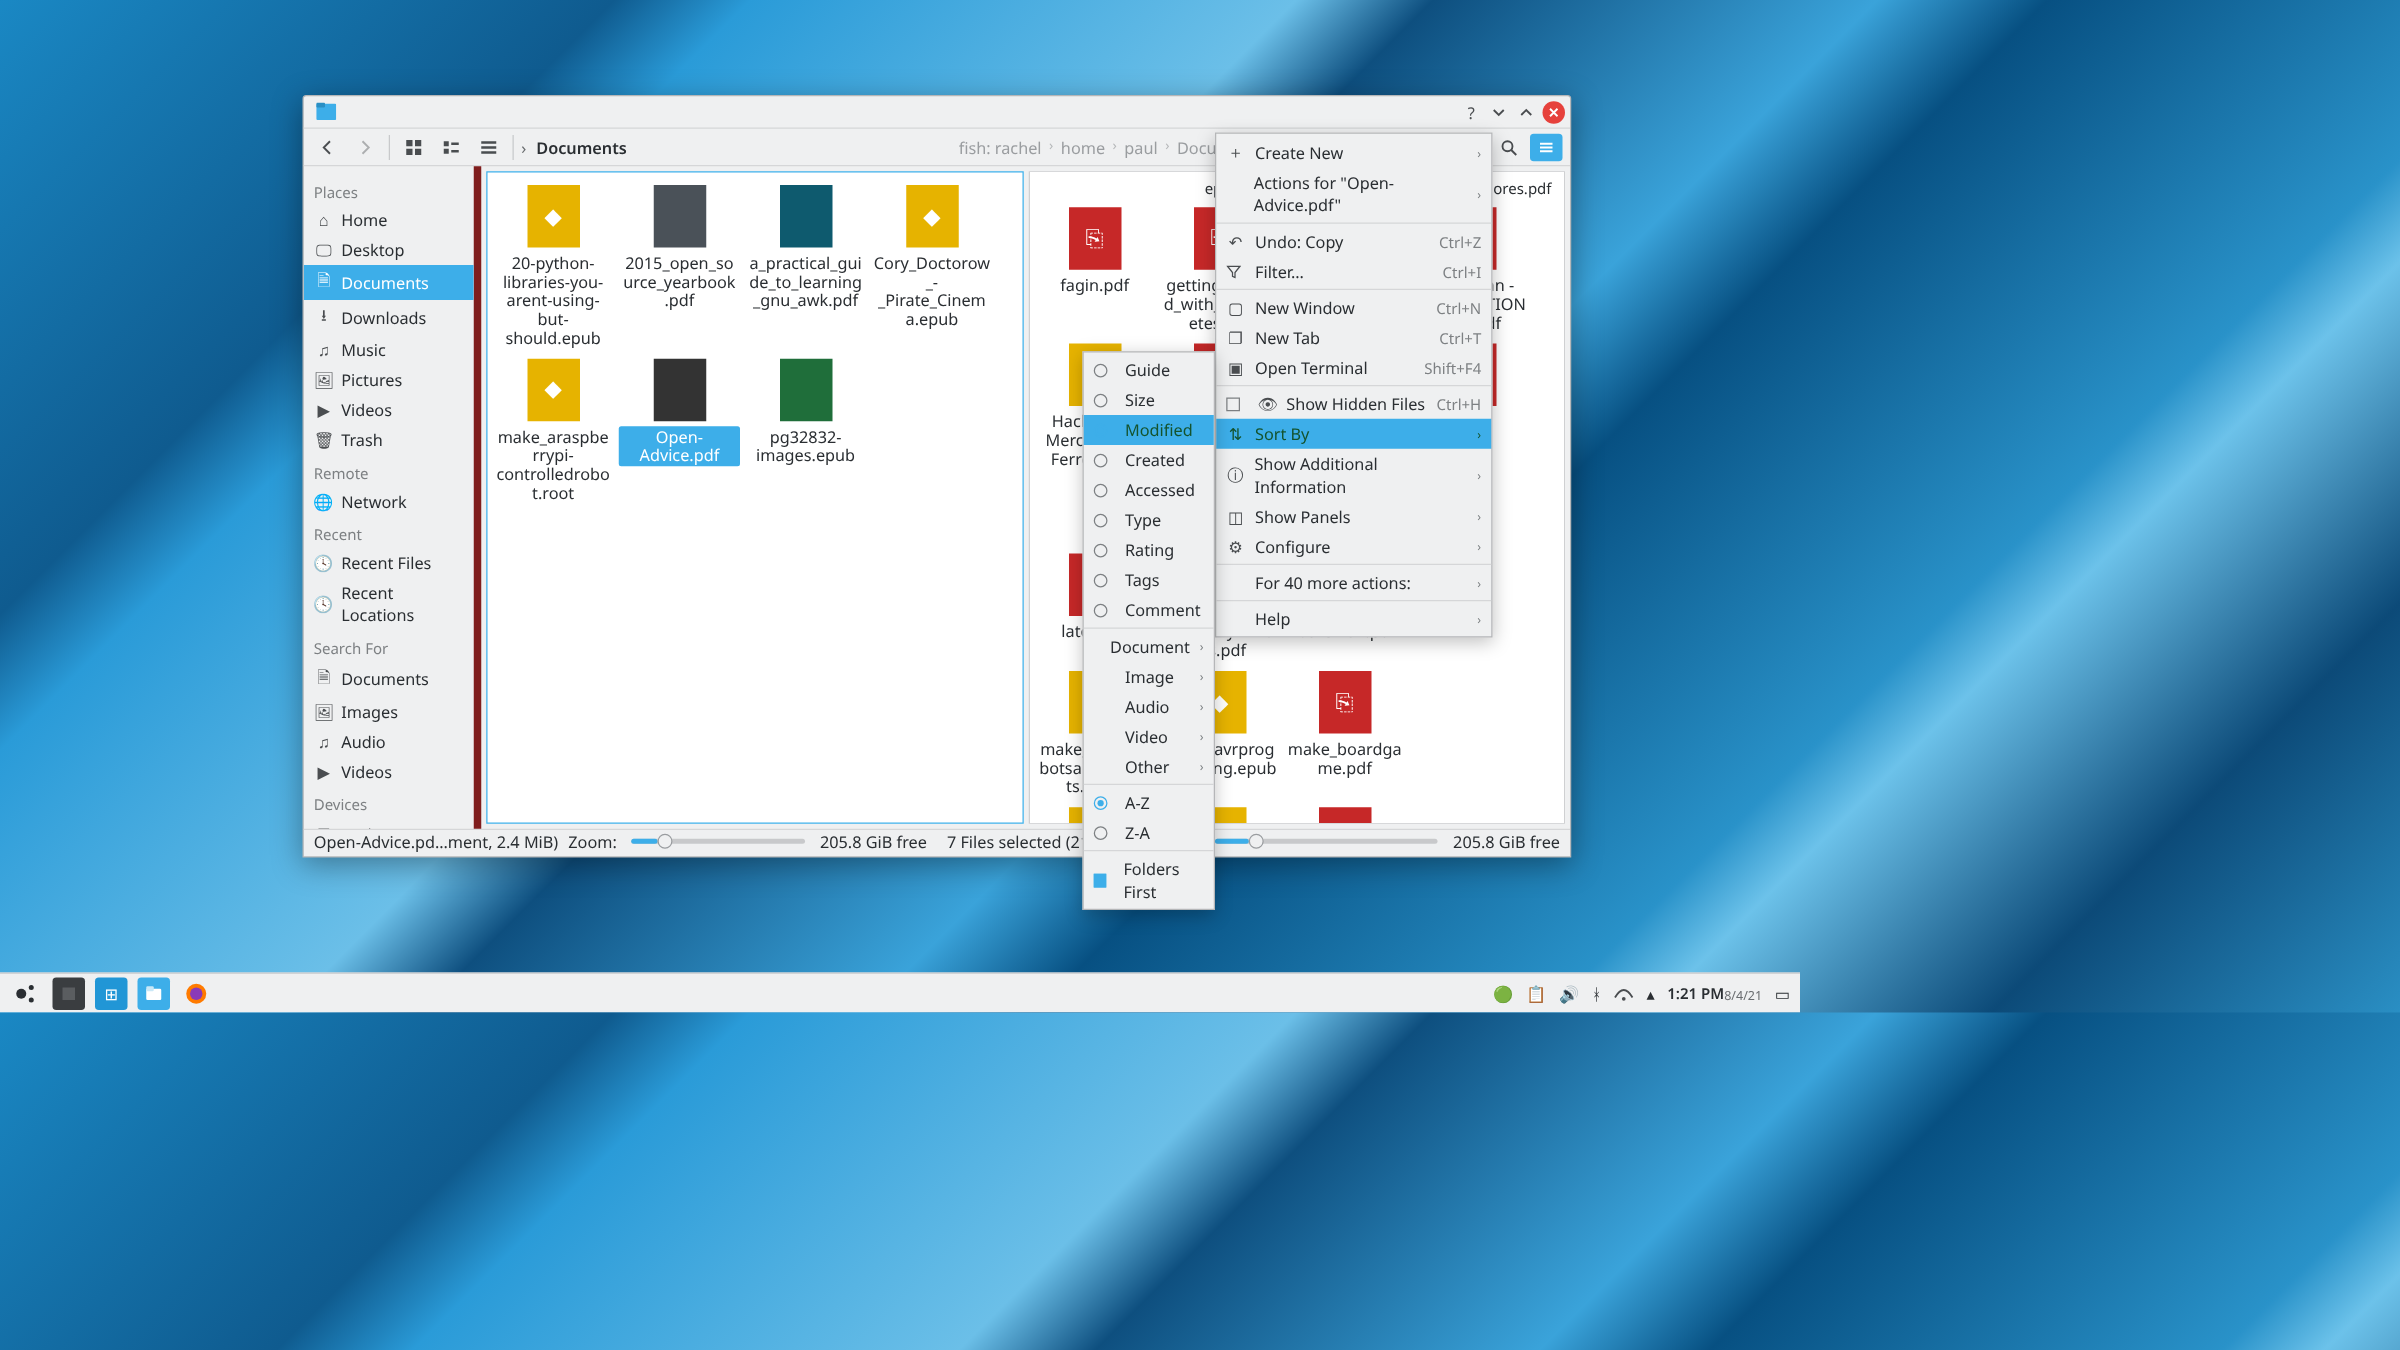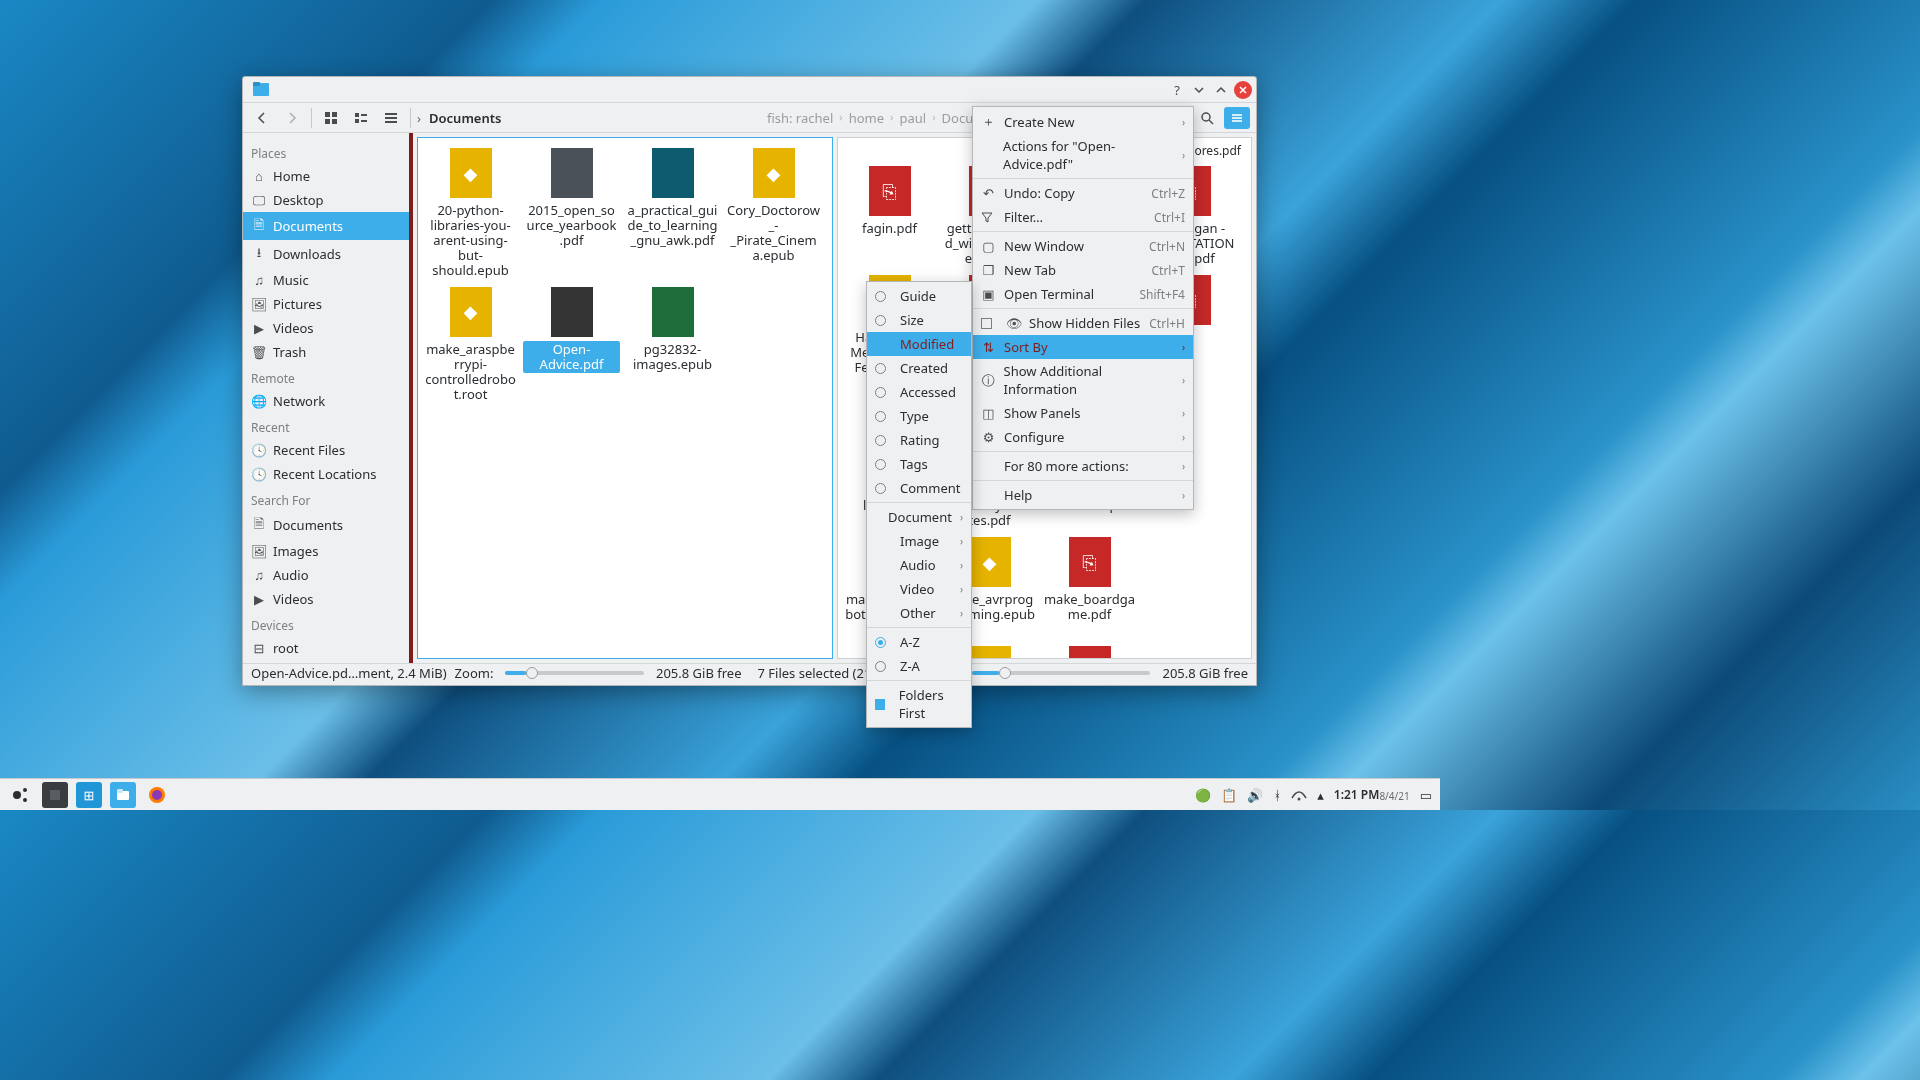--- a/index.html
+++ b/index.html
@@ -16,21 +16,21 @@
 .toolbar .tbtn.disabled{opacity:.4}
 .toolbar .sep{width:1px;height:20px;background:#c8c9cb;margin:0 2px}
 .crumb{color:#2a2e32;font-weight:600;padding:0 4px}
 .breadcrumb-right{display:flex;align-items:flex-start;gap:2px;margin-left:auto;color:#9a9da0}
 .breadcrumb-right .bc{padding:0 4px;color:#9a9da0}
 .breadcrumb-right .bc.active{color:#2a2e32;font-weight:600}
 .breadcrumb-right .chev{color:#b6b8ba;font-size:11px}
 .tbtn.closebtn{width:auto;padding:0 6px;display:flex;align-items:center;gap:4px;color:#2a2e32}
 .hamburger{background:#3daee9;color:#fff;border-radius:3px}
 .body{display:flex;height:calc(100% - 26px - 30px - 22px)}
-.sidebar{width:170px;padding:6px 0;overflow:hidden;border-right:4px solid #7f1d1d}
+.sidebar{width:142px;padding:6px 0;overflow:hidden;border-right:6px solid #7f1d1d}
 .sidebar .section{color:#7d8083;font-size:12px;padding:6px 8px 2px}
 .sidebar .item{display:flex;align-items:center;gap:6px;padding:3px 8px;cursor:default}
 .sidebar .item .ic{width:16px;text-align:center;color:#4a4d50}
 .sidebar .item.active{background:#3daee9;color:#fff}
 .sidebar .item.active .ic{color:#fff}
 .sidebar .item.active span{color:#fff}
 .panes{flex:1;display:flex;gap:4px;padding:4px}
 .pane{flex:1;background:#fff;border:1px solid #cfd0d2;overflow-y:auto;position:relative}
 .pane.active{border:1px solid #3daee9}
 .filegrid{display:flex;flex-wrap:wrap;align-content:flex-start;padding:6px 2px}
@@ -49,21 +49,21 @@
 .slider{flex:1;height:4px;background:#c8c9cb;border-radius:2px;position:relative;margin:0 4px}
 .slider .knob{position:absolute;top:-4px;width:12px;height:12px;border-radius:6px;background:#eff0f1;border:1px solid #9a9da0}
 .slider .fill{position:absolute;height:100%;background:#3daee9;border-radius:2px}
 .menu,.submenu{position:absolute;background:#eff0f1;border:1px solid #b5b6b8;box-shadow:0 4px 14px rgba(0,0,0,.25);padding:2px 0}
 .menu{left:972px;top:106px;width:222px}
 .menuitem{display:flex;align-items:center;padding:3px 8px;gap:8px;font-size:12.5px}
 .menuitem .mic{width:15px;text-align:center;color:#4a4d50}
 .menuitem .short{margin-left:auto;color:#7d8083;font-size:12px}
 .menuitem .sub{margin-left:auto;color:#7d8083;font-size:10px}
 .menuitem.hl{background:#3daee9}
-.menuitem.hl *,.menuitem.hl{color:#7f1d1d}
+.menuitem.hl *,.menuitem.hl{color:#14532d}
 .menusep{height:1px;background:#d5d6d8;margin:2px 0}
 .submenu{left:866px;top:281px;width:106px}
 .radio{width:11px;height:11px;border:1px solid #7d8083;border-radius:50%;display:inline-block;margin-right:6px;position:relative}
 .radio.sel{border-color:#3daee9}
 .radio.sel::after{content:"";position:absolute;inset:2px;background:#3daee9;border-radius:50%}
 .chk{width:11px;height:11px;border:1px solid #7d8083;display:inline-block;margin-right:6px;position:relative}
 .chk.sel{background:#3daee9;border-color:#3daee9}
 .taskbar{position:absolute;left:0;right:0;bottom:0;height:32px;background:#eff0f1;border-top:1px solid #c8c9cb;display:flex;align-items:center;padding:0 8px;gap:8px}
 .taskbar .tico{width:26px;height:26px;display:flex;align-items:center;justify-content:center;color:#2a2e32}
 .taskbar .spacer{flex:1}
@@ -447,21 +447,21 @@
       <span class="sub">›</span>
     </div>
   <div class="menuitem">
       <span class="mic">⚙</span>
       <span>Configure</span>
       <span class="sub">›</span>
     </div>
   <div class="menusep"></div>
   <div class="menuitem">
       <span class="mic"></span>
-      <span>For 80 more actions:</span>
+      <span>For 40 more actions:</span>
       <span class="sub">›</span>
     </div>
   <div class="menusep"></div>
   <div class="menuitem">
       <span class="mic"></span>
       <span>Help</span>
       <span class="sub">›</span>
     </div>
 </div>
 

